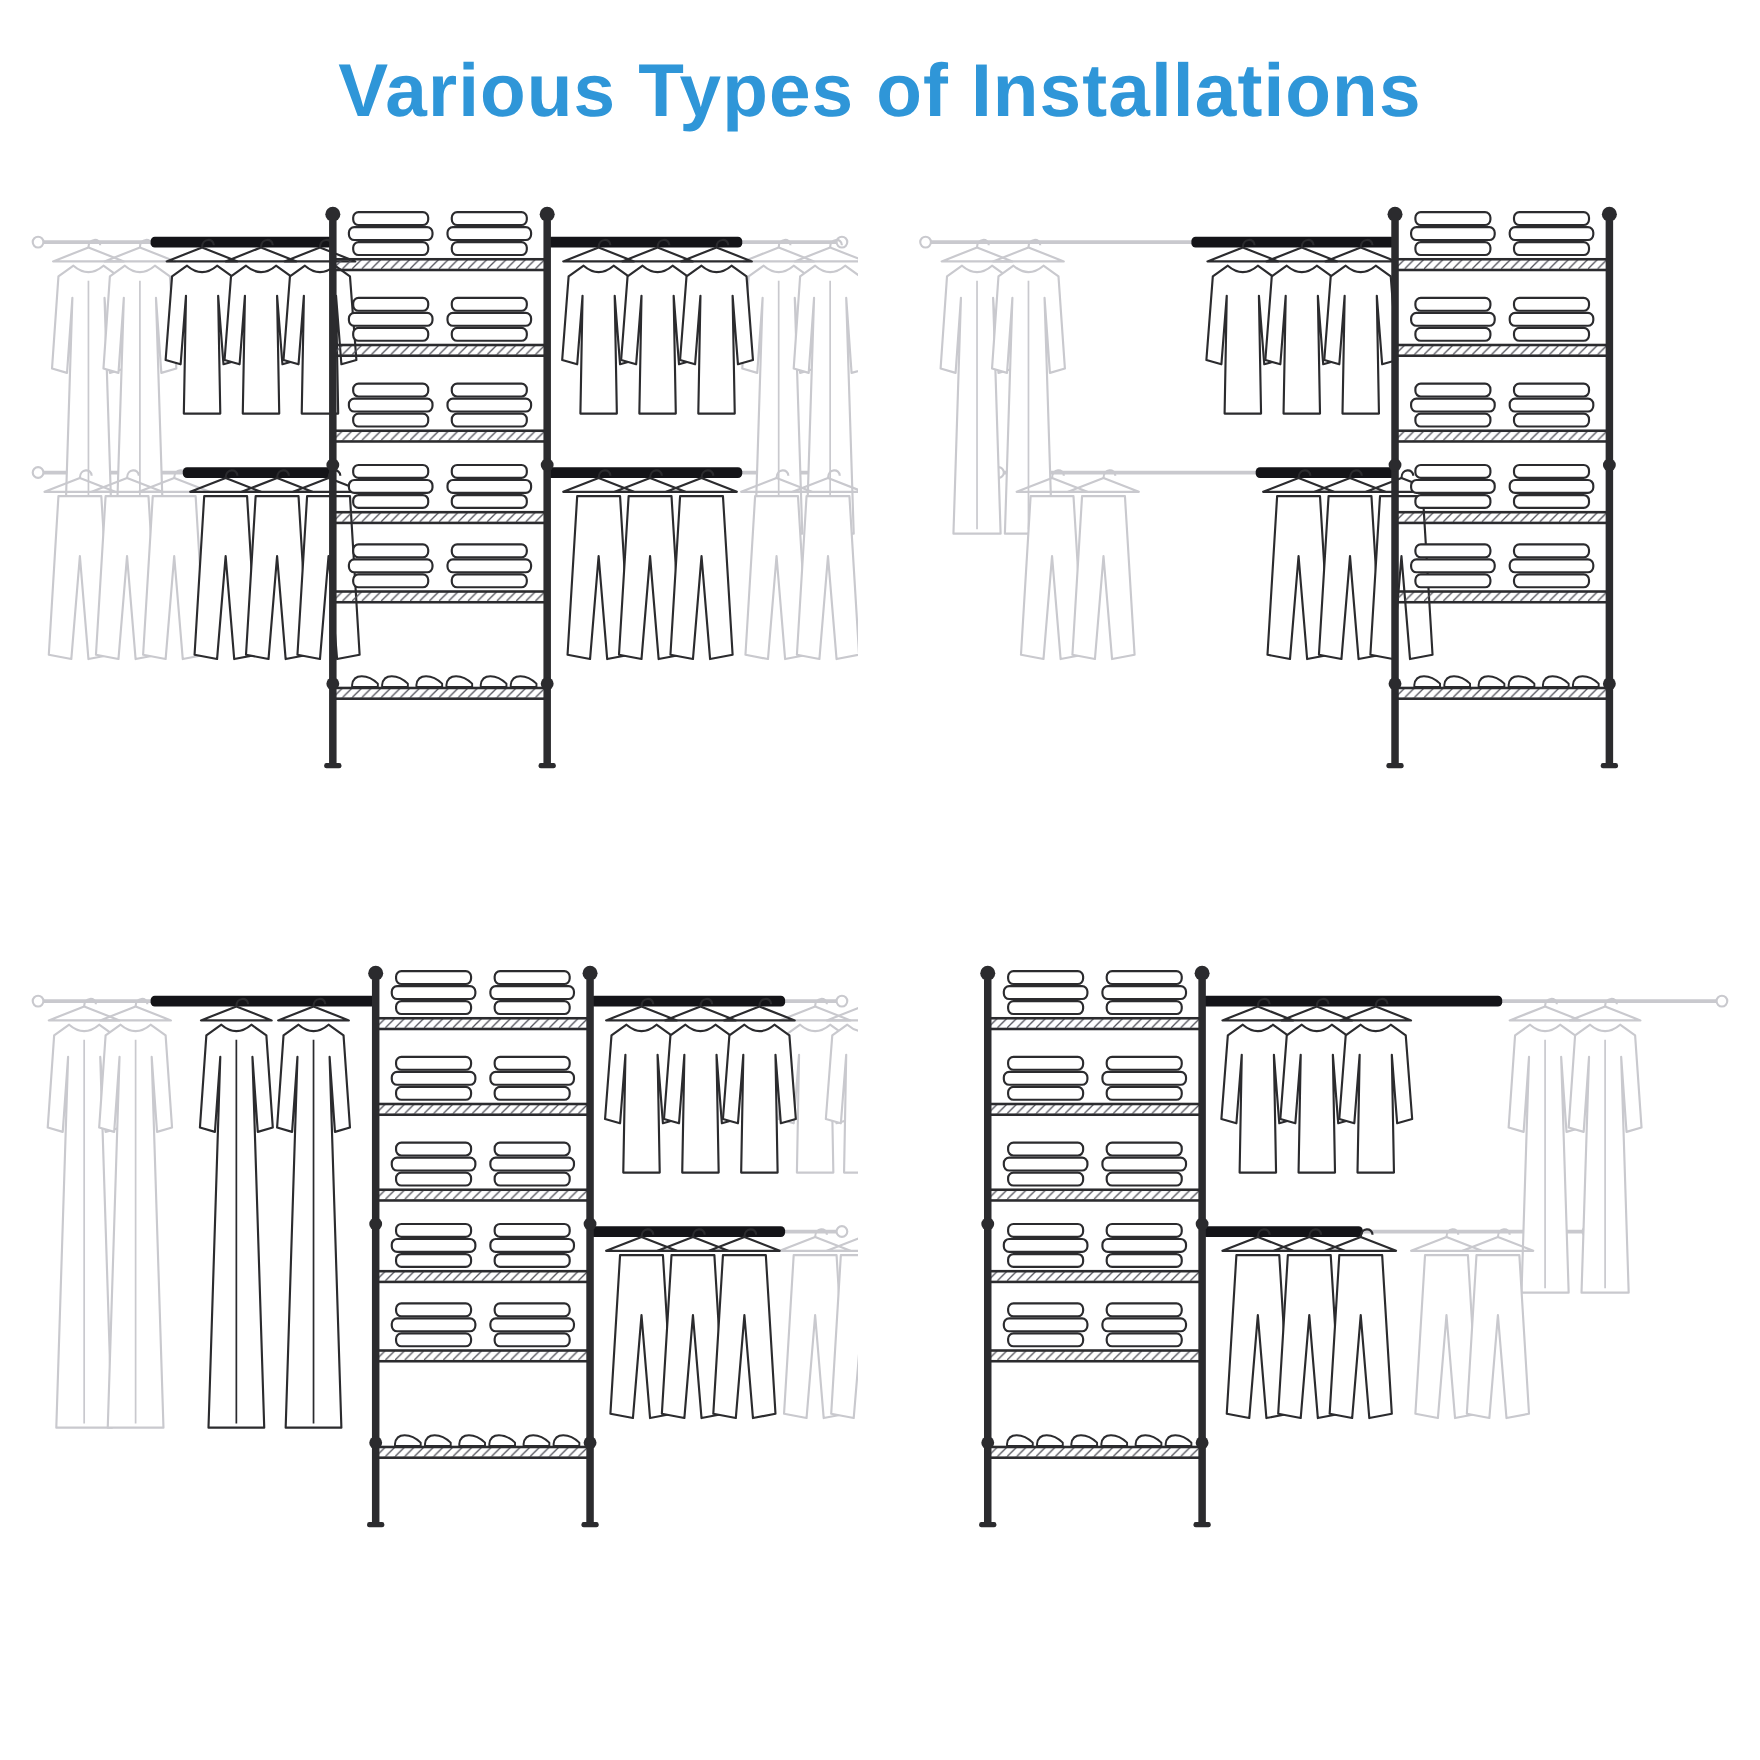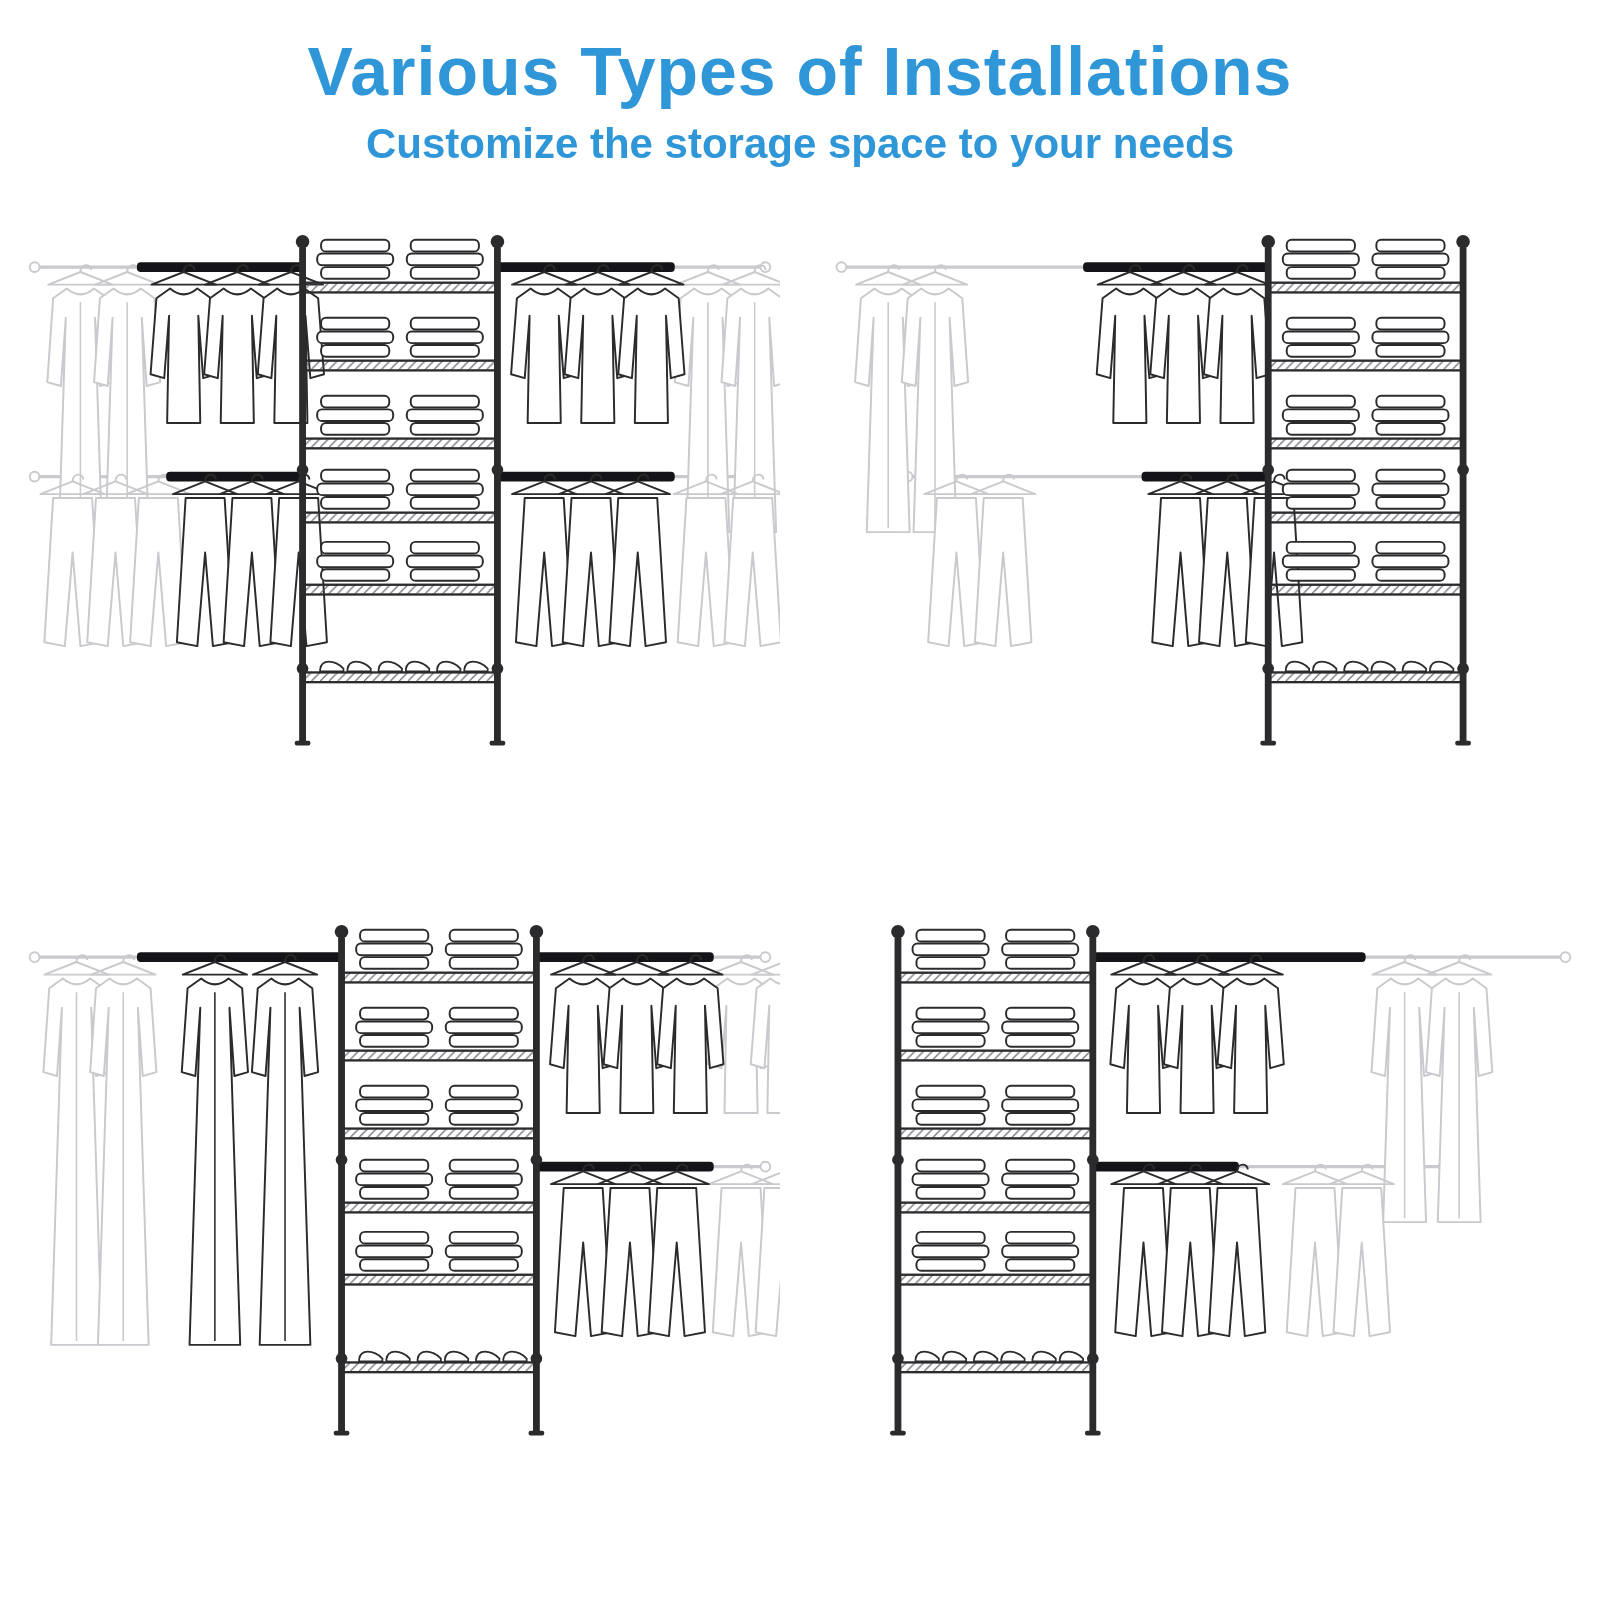--- a/index.html
+++ b/index.html
@@ -1,38 +1,37 @@
 <!DOCTYPE html>
 <html style="--accent: #2f96d8; --line: #2b2b2e; --ghost: #c9c9ce; --rod: #141418;"><head>
 <meta charset="utf-8">
 <style>
   :root { --accent:#2f96d8; --line:#2b2b2e; --ghost:#c9c9ce; --rod:#141418; }
   * { box-sizing:border-box; }
   body { margin:0; background:#ffffff; font-family:"Liberation Sans", sans-serif; }
   .page { width:1600px; height:1600px; background:#fff; overflow:hidden; }
-  .header { text-align:center; padding-top:32px; }
+  .header { text-align:center; padding-top:43px; }
   .title { margin:0; color:var(--accent); font-size:68px; font-weight:700; letter-spacing:1px; }
   .subtitle { margin:10px 0 0 0; color:var(--accent); font-size:42px; font-weight:700; }
   .panels { display:grid; grid-template-columns:800px 800px; grid-template-rows:540px 540px;
             row-gap:150px; margin-top:66px; justify-items:center; }
   .panel { color:var(--line); display:block; }
   .ghost { color:var(--ghost); }
   .ink { color:var(--line); }
   .rod { fill:var(--rod); }
   .ghostrod { stroke:currentColor; stroke-width:3.5; }
   .defs-holder { position:absolute; width:0; height:0; }
 </style>
 </head>
 <body>
 
 <div class="page">
 
   <div class="header">
     <h1 class="title">Various Types of Installations</h1>
-    <h2 class="subtitle">Customize the storage space to your needs</h2>
   </div>
 
   <svg class="defs-holder" aria-hidden="true">
     <defs>
       <pattern id="wirep" width="9" height="9" patternUnits="userSpaceOnUse">
         <path d="M0,9 L9,0" stroke="#55555d" stroke-width="1.2" fill="none"></path>
       </pattern>
 
       <g id="hanger" fill="none" stroke="currentColor" stroke-width="2" stroke-linejoin="round">
         <path d="M40,13 c0,-9 11,-9 11,-2"></path>

